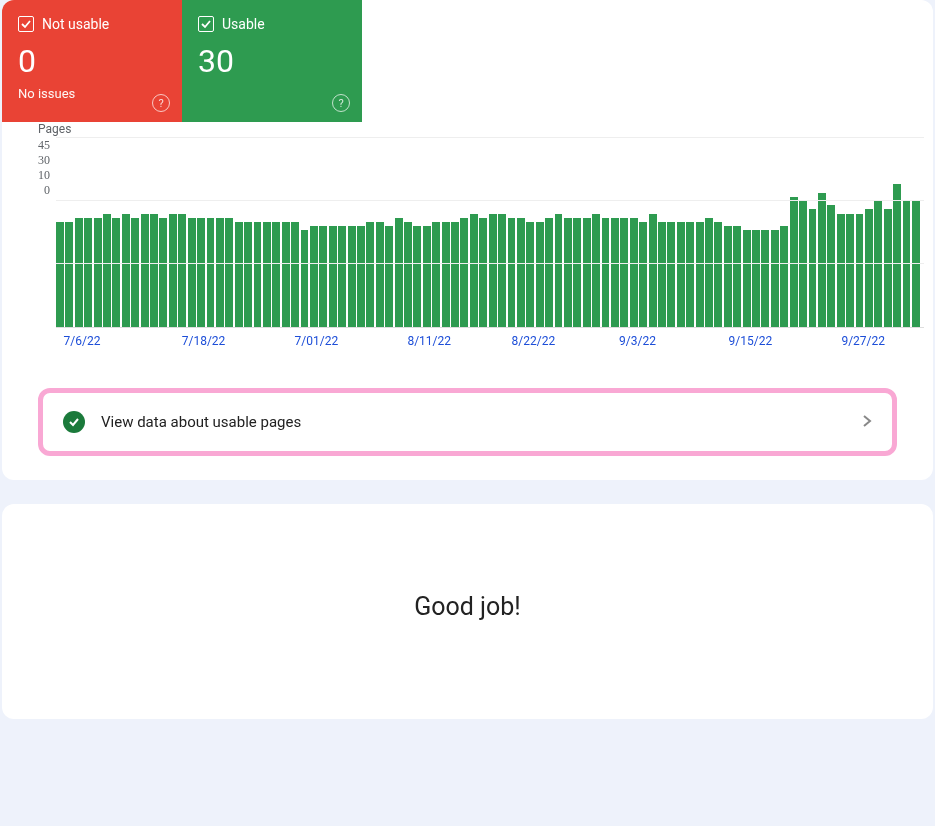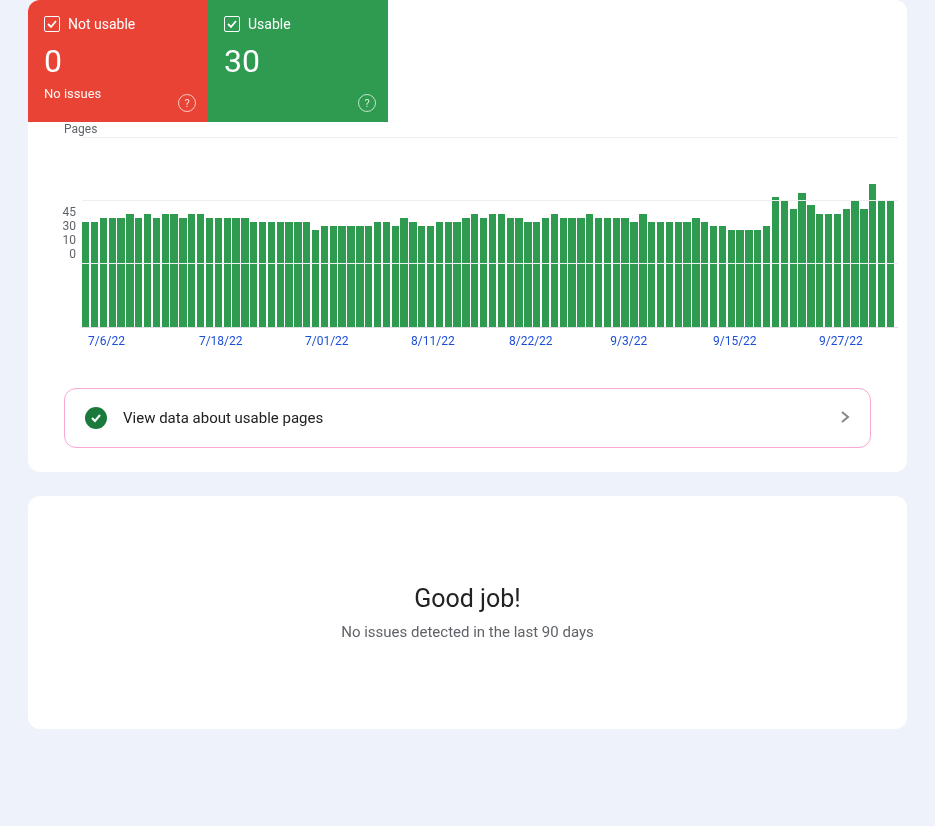--- a/index.html
+++ b/index.html
@@ -7,21 +7,21 @@
       font-family: -apple-system, BlinkMacSystemFont, "Segoe UI", Roboto, Arial, sans-serif;
       background: #eef2fb;
       width: 935px;
       height: 826px;
       overflow: hidden;
       padding: 0;
     }
     .panel {
       background: #fff;
       border-radius: 12px;
-      margin: 0 28px;
+      margin: 0 2px;
     }
     .panel-main {
       padding-bottom: 24px;
       margin-top: 0;
       margin-bottom: 24px;
     }
     .cards {
       display: flex;
       border-top-left-radius: 12px;
       overflow: hidden;
@@ -95,26 +95,27 @@
       margin-bottom: 2px;
     }
     .chart-inner {
       display: flex;
       align-items: stretch;
       height: 190px;
     }
     .y-ticks {
       display: flex;
       flex-direction: column;
-      justify-content: center;
+      justify-content: flex-start;
       align-items: flex-end;
       padding-right: 6px;
       font-size: 12px;
       color: #5f6368;
       width: 30px;
+      font-family: Liberation Serif, serif;
     }
     .plot {
       flex: 1;
       position: relative;
       border-bottom: 1px solid #ddd;
       display: flex;
       align-items: flex-end;
       gap: 1.5px;
       padding-right: 4px;
     }
@@ -137,21 +138,21 @@
       position: relative;
       height: 20px;
     }
     .x-tick {
       position: absolute;
       transform: translateX(-50%);
       white-space: nowrap;
     }
     .data-link {
       margin: 40px 36px 0 36px;
-      border: 1px solid #f9a8d4;
+      border: 5px solid #f9a8d4;
       border-radius: 12px;
       padding: 18px 20px;
       display: flex;
       align-items: center;
       gap: 16px;
       cursor: pointer;
     }
     .data-link .check-circle {
       width: 22px; height: 22px;
       background: #1b7a3b;
@@ -330,14 +331,13 @@
     <span class="chevron">
       <svg width="10" height="14" viewBox="0 0 10 14">
           <path d="M2 2 L8 7 L2 12" stroke="#888" stroke-width="2" fill="none"></path>
         </svg>
     </span>
   </div>
 </div>
 
 <div class="panel good-job-panel">
   <div class="good-job-title">Good job!</div>
-  <div class="good-job-sub">No issues detected in the last 90 days</div>
 </div>
 
 </body></html>

